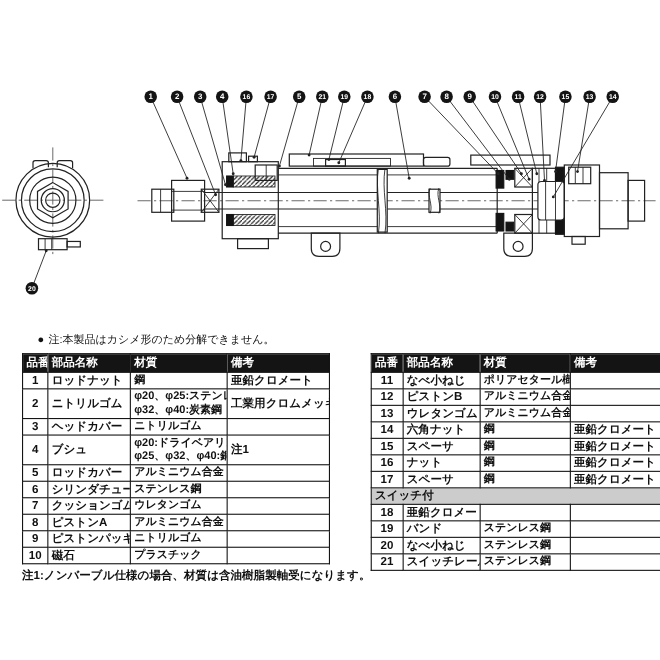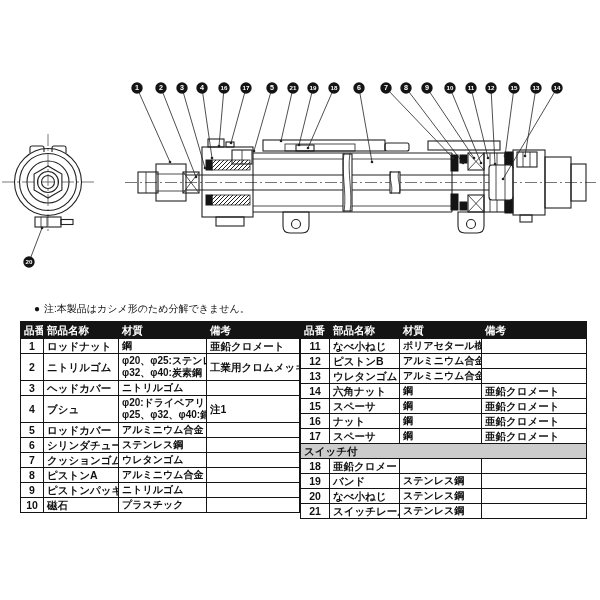--- a/index.html
+++ b/index.html
@@ -390,20 +390,21 @@
             <tr>
               <td class="no">10</td>
               <td>磁石</td>
               <td>
                 <div class="matline">プラスチック</div>
               </td>
               <td></td>
             </tr>
           </tbody>
       </table>
+      <div class="footnote">注1:ノンバーブル仕様の場合、材質は含油樹脂製軸受になります。</div>
     </div>
     <table style="width:286px;">
       <colgroup>
           <col style="width:29px">
           <col style="width:70px">
           <col style="width:82px">
           <col style="width:105px">
         </colgroup>
       <thead>
           <tr>

